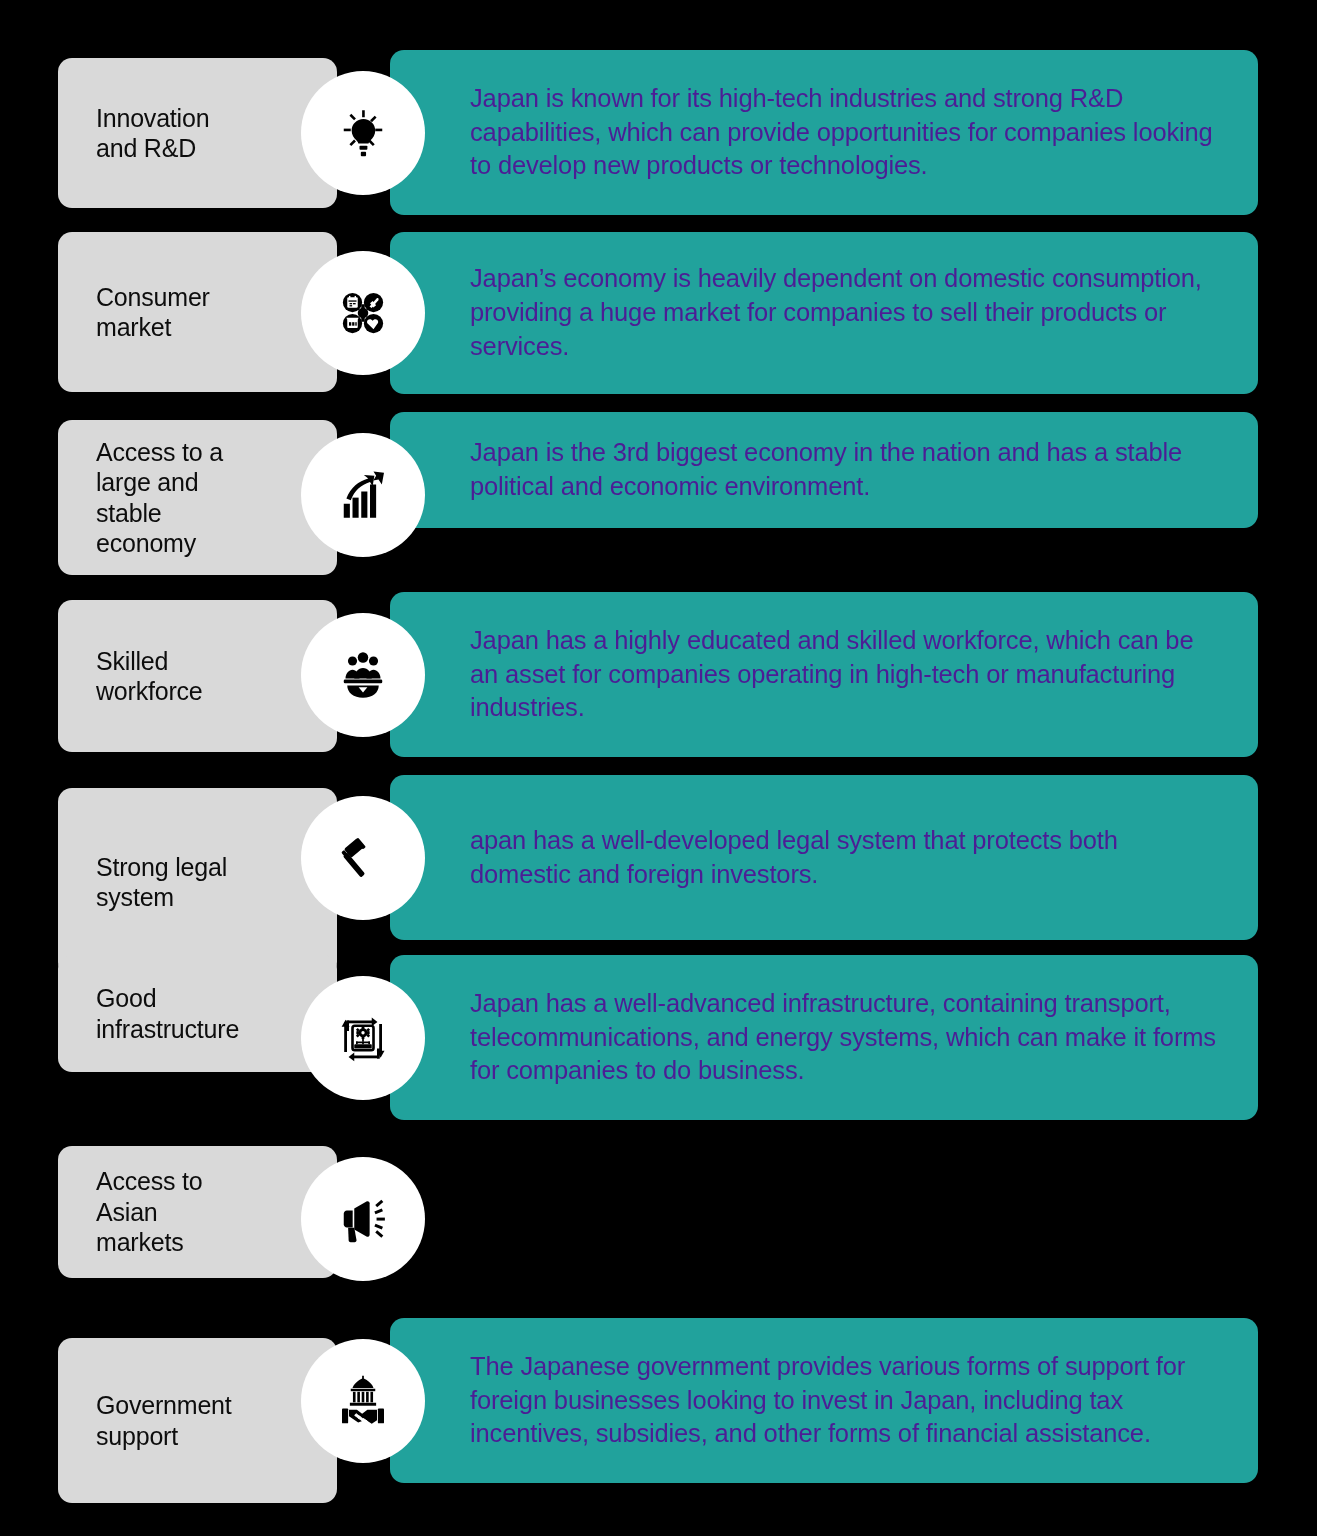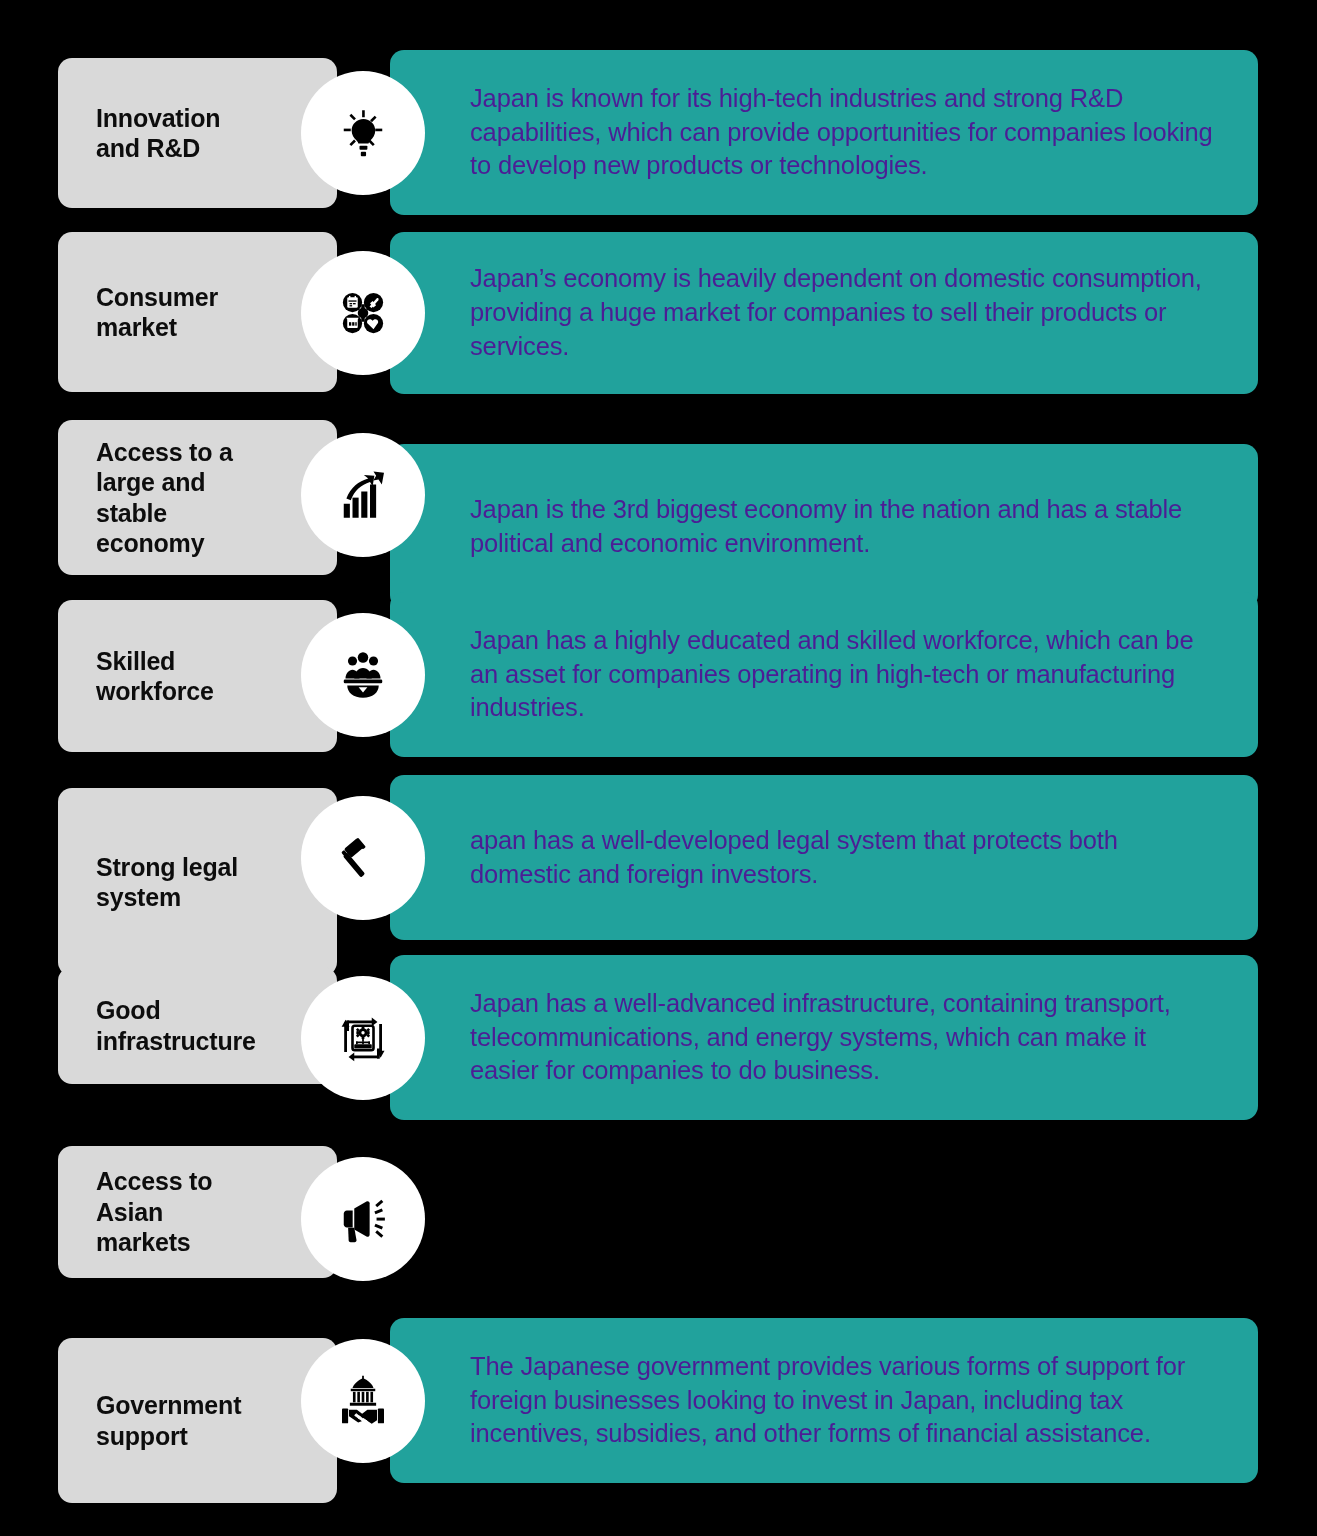--- a/index.html
+++ b/index.html
@@ -27,21 +27,21 @@
     top: 0;
     width: 279px;
     background: #d9d9d9;
     border-radius: 14px;
     display: flex;
     align-items: center;
     padding: 10px 30px 10px 38px;
   }
   .label-text {
     font-size: 25px;
-    font-weight: bold;
+    font-weight: normal;
     line-height: 1.22;
     color: #0d0d0d;
     letter-spacing: -0.2px;
     white-space: pre-line;
   }
   .desc-card {
     position: absolute;
     left: 390px;
     top: 0;
     width: 868px;
@@ -146,21 +146,21 @@
         </span>
       </div>
     </div>
     <div class="row" style="top: 412px; height: 165px; padding-left: 48px;">
       <div class="label-card" style="top: 8px; height: 155px;">
         <div class="label-text">Access to a
 large and
 stable
 economy</div>
       </div>
-      <div class="desc-card" style="height: 165px; margin-top: 32px;">
+      <div class="desc-card" style="height: 116px;">
         <div class="desc-text">Japan is the 3rd biggest economy in the nation and has a stable political and economic environment.</div>
       </div>
       <div class="icon-bubble" style="top: 20.5px;">
         <span>
           <svg xmlns="http://www.w3.org/2000/svg" viewBox="0 0 64 64" width="56" height="56" fill="#000">
         <rect x="10" y="42" width="7" height="16"></rect>
         <rect x="20" y="35" width="7" height="23"></rect>
         <rect x="30" y="28" width="7" height="30"></rect>
         <rect x="40" y="20" width="7" height="38"></rect>
         <path d="M13 36c5-13 14-20 25-23l-5-4 12 1-2 12-3-5c-10 3-18 10-22 21z"></path>
@@ -206,26 +206,26 @@
           <svg xmlns="http://www.w3.org/2000/svg" viewBox="0 0 64 64" width="56" height="56" fill="#000">
         <rect x="12" y="14" width="20" height="13" rx="2" transform="rotate(-40 22 20.5)"></rect>
         <rect x="18.5" y="24" width="6.5" height="32" rx="2" transform="rotate(-40 21.7 40)"></rect>
         <rect x="27" y="8.5" width="4.5" height="14" rx="1.6" transform="rotate(-40 29.2 15.5)"></rect>
         <rect x="11" y="22.5" width="4.5" height="14" rx="1.6" transform="rotate(-40 13.2 29.5)"></rect>
       </svg>
         </span>
       </div>
     </div>
     <div class="row" style="top: 955px; height: 165px;">
-      <div class="label-card" style="top: 12px; height: 117px;">
+      <div class="label-card" style="top: 0; height: 117px;">
         <div class="label-text">Good
 infrastructure</div>
       </div>
       <div class="desc-card" style="height: 165px;">
-        <div class="desc-text">Japan has a well-advanced infrastructure, containing transport, telecommunications, and energy systems, which can make it easier for companies to do business.</div>
+        <div class="desc-text">Japan has a well-advanced infrastructure, containing transport, telecommunications, and energy systems, which can make it forms for companies to do business.</div>
       </div>
       <div class="icon-bubble" style="top: 20.5px;">
         <span>
           <svg xmlns="http://www.w3.org/2000/svg" viewBox="0 0 64 64" width="56" height="56" fill="#000">
         <path d="M14 12h30v3.2H14z"></path>
         <path d="M12.8 12h3.2v12h-3.2z"></path>
         <path d="M42 8.6l6.5 5-6.5 5z"></path>
         <path d="M20 52h30v3.2H20z"></path>
         <path d="M48 44h3.2v11.6H48z"></path>
         <path d="M22 48.6l-6.5 5 6.5 5z"></path>

